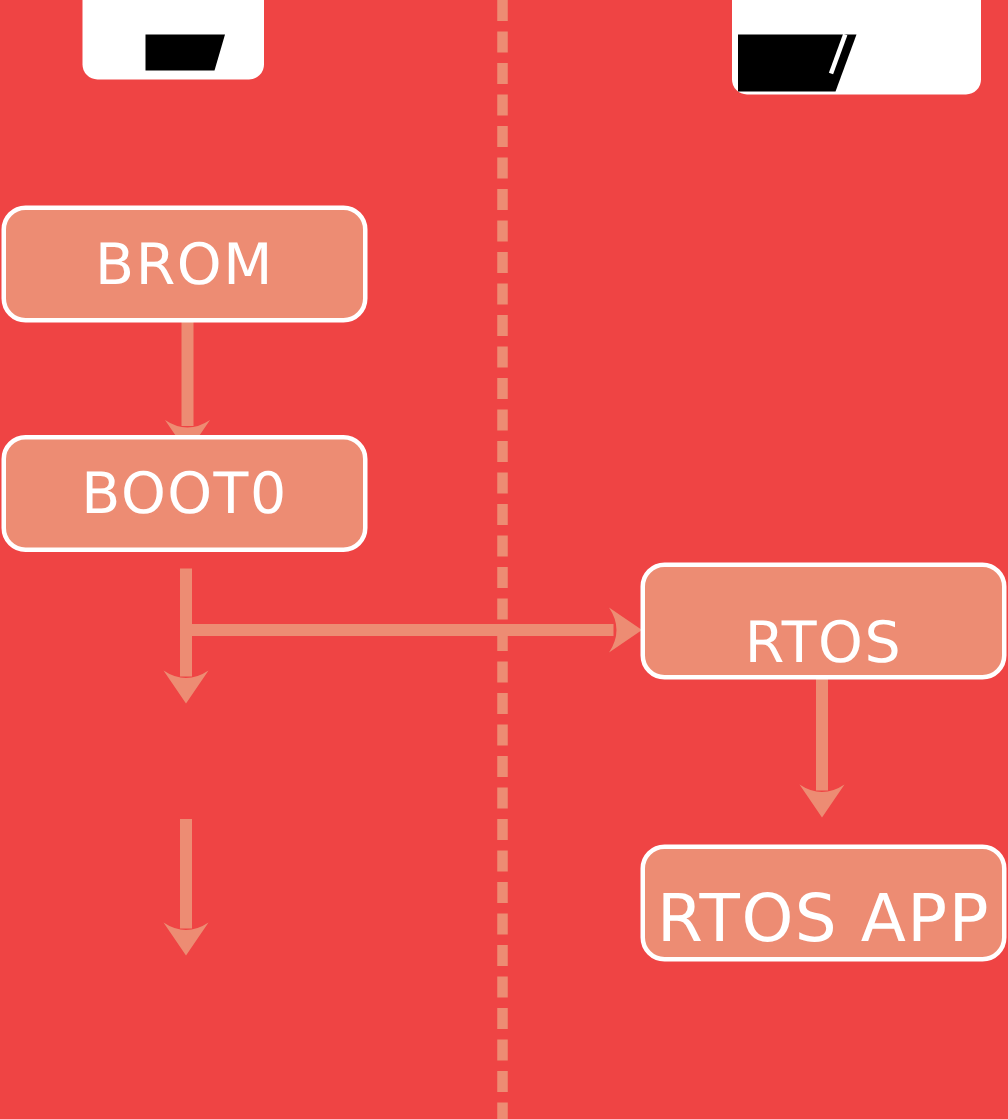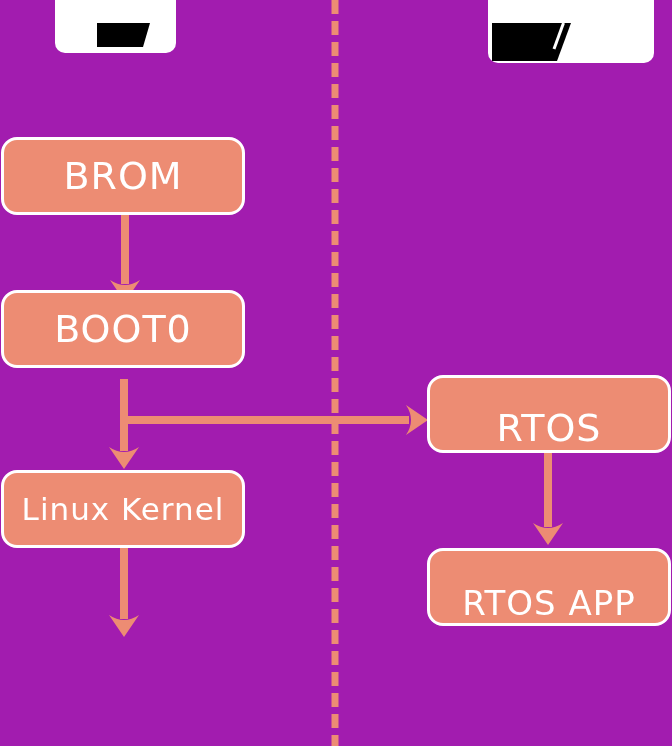--- a/index.html
+++ b/index.html
@@ -1,19 +1,19 @@
 <!DOCTYPE html>
 <html><head>
 <meta charset="utf-8">
 <style>
   html,body{margin:0;padding:0;background:#000;}
   .canvas{
     position:relative;
     width:672px;height:746px;
-    background:#a21caf;
+    background:#ef4444;
     overflow:hidden;
     font-family:"DejaVu Sans", sans-serif;
   }
   .layer{
     position:absolute;left:0;top:0;width:672px;height:746px;
     display:block;
   }
   .node{
     position:absolute;
     width:238px;height:72px;
@@ -23,21 +23,21 @@
     display:flex;align-items:center;justify-content:center;
     color:#FFFFFF;
     letter-spacing:1px;
     box-sizing:content-box;
     z-index:2;
   }
   .node span{white-space:nowrap;}
   .col-left{left:1px;}
   .col-right{left:427px;align-items:flex-end;}
   .fs-lg{font-size:38px;}
-  .fs-md{font-size:34px;}
+  .fs-md{font-size:44px;margin-top:15px;}
   .fs-sm{font-size:31px;}
   .pos-brom{top:137px;}
   .pos-boot0{top:290px;}
   .pos-kernel{top:470px;}
   .pos-lapp{top:638px;}
   .pos-rtos{top:375px;}
   .pos-rapp{top:548px;}
 </style>
 </head>
 <body>
@@ -86,23 +86,20 @@
   </svg>
 
   <div class="node col-left pos-brom fs-lg">
     <span>BROM</span>
   </div>
 
   <div class="node col-left pos-boot0 fs-lg">
     <span>BOOT0</span>
   </div>
 
-  <div class="node col-left pos-kernel fs-sm">
-    <span>Linux Kernel</span>
-  </div>
 
 
   <div class="node col-right pos-rtos fs-lg">
     <span>RTOS</span>
   </div>
 
   <div class="node col-right pos-rapp fs-md">
     <span>RTOS APP</span>
   </div>
 

